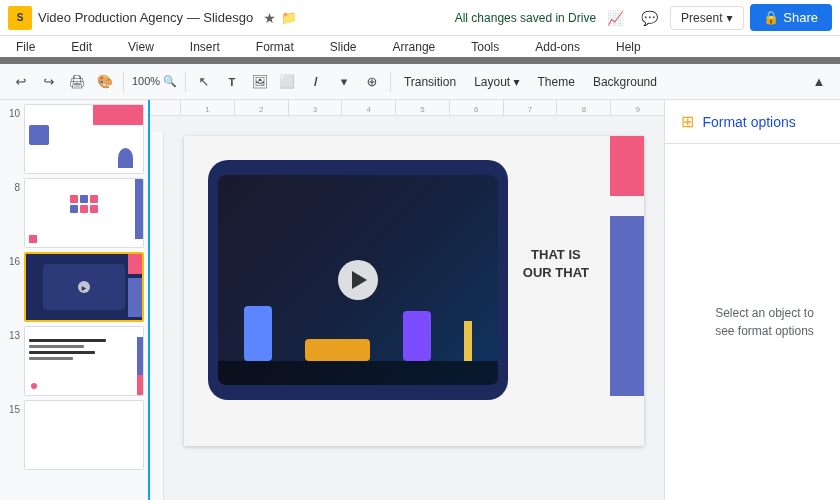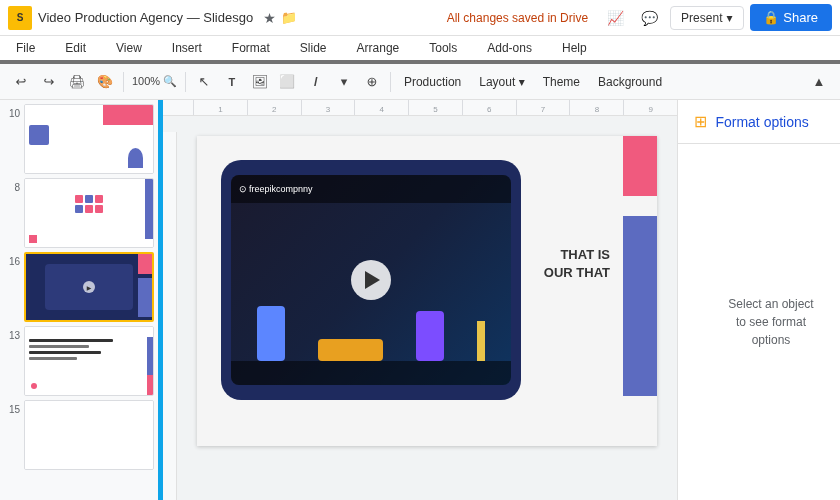--- a/index.html
+++ b/index.html
@@ -3,41 +3,41 @@
   <meta charset="utf-8">
   <style>
     * { margin: 0; padding: 0; box-sizing: border-box; }
     body { width: 840px; height: 500px; overflow: hidden; font-family: Arial, sans-serif; font-size: 12px; background: #f1f3f4; }
 
     
     #topbar { display: flex; align-items: center; height: 36px; background: #fff; border-bottom: 1px solid #e0e0e0; padding: 0 8px; gap: 6px; }
     #app-logo { width: 24px; height: 24px; background: #fbbc04; border-radius: 2px; display: flex; align-items: center; justify-content: center; font-size: 10px; font-weight: bold; color: #333; flex-shrink: 0; }
     #doc-title { font-size: 13px; color: #333; margin-right: 4px; }
     .spacer { flex: 1; }
-    #saved-status { font-size: 12px; color: #c2410c; margin-right: 8px; }
+    #saved-status { font-size: 12px; color: #14532d; }
     .header-icon-btn { width: 28px; height: 28px; border-radius: 50%; display: flex; align-items: center; justify-content: center; cursor: pointer; color: #5f6368; font-size: 14px; }
     #present-btn { display: flex; align-items: center; background: #fff; border: 1px solid #dadce0; border-radius: 4px; padding: 4px 10px; font-size: 12px; cursor: pointer; gap: 4px; color: #333; }
     #share-btn { background: #1a73e8; color: #fff; border: none; border-radius: 4px; padding: 6px 14px; font-size: 13px; font-weight: 500; cursor: pointer; display: flex; align-items: center; gap: 4px; }
 
     
-    #menubar { display: flex; align-items: center; height: 28px; background: #fff; padding: 0 8px; gap: 14px; border-bottom: 4px solid #737373; }
+    #menubar { display: flex; align-items: center; height: 28px; background: #fff; padding: 0 8px; gap: 20px; border-bottom: 7px solid #737373; }
     .menu-item { padding: 3px 8px; font-size: 12px; color: #333; cursor: pointer; border-radius: 4px; white-space: nowrap; }
 
     
     #toolbar { display: flex; align-items: center; height: 36px; background: #f8f9fa; border-bottom: 1px solid #e0e0e0; padding: 0 8px; gap: 2px; }
     .tb-btn { height: 26px; min-width: 26px; border-radius: 4px; display: flex; align-items: center; justify-content: center; cursor: pointer; color: #444; font-size: 13px; padding: 0 3px; background: none; border: none; }
     .tb-divider { width: 1px; height: 20px; background: #dadce0; margin: 0 3px; }
     #bg-btn, #layout-btn, #theme-btn, #transition-btn { padding: 3px 8px; font-size: 12px; border-radius: 4px; cursor: pointer; color: #333; background: none; border: none; }
     .toolbar-right-group { margin-left: auto; display: flex; align-items: center; gap: 2px; }
 
     
     #main { display: flex; height: calc(500px - 100px); }
 
     
-    #slides-panel { width: 163px; background: #f8f9fa; border-right: 5px solid #0ea5e9; overflow-y: auto; padding: 4px; flex-shrink: 0; }
+    #slides-panel { width: 150px; background: #f8f9fa; border-right: 2px solid #0ea5e9; overflow-y: auto; padding: 4px; flex-shrink: 0; }
     .slide-item { display: flex; align-items: flex-start; margin-bottom: 4px; cursor: pointer; }
     .slide-number { width: 20px; font-size: 10px; color: #5f6368; text-align: right; padding-right: 4px; padding-top: 4px; flex-shrink: 0; }
     .slide-thumb { flex: 1; border: 1px solid #dadce0; border-radius: 2px; overflow: hidden; height: 70px; background: #fff; position: relative; }
     .slide-thumb.active { border: 2px solid #fbbc04; }
 
     
     .s10-bg { background: #fff; height: 100%; position: relative; }
     .s10-top-bar { height: 20px; background: #f05a7e; width: 50px; position: absolute; top: 0; right: 0; }
     .s10-content { padding: 8px 4px; }
     .s10-line { height: 3px; background: #f05a7e; margin: 2px 0; width: 60%; border-radius: 1px; }
@@ -87,21 +87,21 @@
     .video-bottom-bar { position: absolute; bottom: 0; left: 0; right: 0; height: 24px; background: rgba(0,0,0,0.5); }
     .play-circle { width: 40px; height: 40px; background: rgba(255,255,255,0.85); border-radius: 50%; display: flex; align-items: center; justify-content: center; cursor: pointer; }
     .play-triangle { width: 0; height: 0; border-top: 9px solid transparent; border-bottom: 9px solid transparent; border-left: 15px solid #333; margin-left: 3px; }
     .video-scene { position: absolute; bottom: 24px; left: 0; right: 0; top: 28px; display: flex; align-items: flex-end; justify-content: space-around; padding: 0 10px; }
     .scene-person { width: 30px; height: 50px; background: #5c86ff; border-radius: 4px 4px 0 0; }
     .scene-lamp { width: 8px; height: 40px; background: #e8c44a; }
 
     
     .slide-pink-rect { position: absolute; right: 0; top: 0; width: 34px; height: 60px; background: #f05a7e; }
     .slide-purple-rect { position: absolute; right: 0; top: 80px; width: 34px; height: 180px; background: #5c6bc0; }
-    .slide-text-block { position: absolute; right: 47px; top: 110px; text-align: right; }
+    .slide-text-block { position: absolute; right: 55px; top: 110px; text-align: center; }
     .slide-text-bold { font-size: 13px; font-weight: bold; color: #333; line-height: 1.4; }
 
     
     #format-panel { width: 200px; background: #fff; border-left: 1px solid #e0e0e0; display: flex; flex-direction: column; }
     #format-panel-header { display: flex; align-items: center; padding: 12px 16px; border-bottom: 1px solid #e0e0e0; gap: 8px; }
     #format-icon { color: #f9a825; font-size: 16px; }
     #format-title { font-size: 14px; color: #1d4ed8; font-weight: 500; }
     #format-body { flex: 1; display: flex; align-items: center; justify-content: center; padding: 20px; }
     #format-hint { font-size: 12px; color: #5f6368; text-align: center; line-height: 1.5; margin-left: 24px; }
     .ruler-mark { font-size: 8px; color: #9aa0a6; flex: 1; text-align: center; border-left: 1px solid #dadce0; height: 100%; display: flex; align-items: flex-end; padding-bottom: 1px; justify-content: center; }
@@ -154,21 +154,21 @@
   <button class="tb-btn" style="font-size:11px;min-width:50px;">100% 🔍</button>
   <div class="tb-divider"></div>
   <button class="tb-btn">↖</button>
   <button class="tb-btn" style="font-size:11px;font-weight:bold;">T</button>
   <button class="tb-btn">🖼</button>
   <button class="tb-btn">⬜</button>
   <button class="tb-btn" style="font-weight:bold;">/</button>
   <button class="tb-btn">▾</button>
   <button class="tb-btn">⊕</button>
   <div class="tb-divider"></div>
-  <button class="tb-btn" id="bg-btn">Production</button>
+  <button class="tb-btn" id="bg-btn">Transition</button>
   <button class="tb-btn" id="layout-btn">Layout ▾</button>
   <button class="tb-btn" id="theme-btn">Theme</button>
   <button class="tb-btn" id="transition-btn">Background</button>
   <div class="toolbar-right-group">
     <button class="tb-btn">▲</button>
   </div>
 </div>
 
 <div id="main">
 
@@ -273,23 +273,20 @@
     <div id="canvas-area">
 
       <div id="left-ruler" style="position:absolute;left:0;top:16px;bottom:0;width:14px;background:#f8f9fa;border-right:1px solid #e0e0e0;"></div>
 
       <div id="slide-canvas" style="margin-left:14px;">
         <div class="slide-main-bg">
 
           <div class="slide-video-container">
             <div class="video-inner">
 
-              <div class="video-top-bar">
-                <span class="video-brand">⊙ freepikcompnny</span>
-              </div>
 
               <div class="video-scene">
                 <div class="scene-person" style="background:#5c86ff;width:28px;height:55px;border-radius:4px;"></div>
                 <div style="width:65px;height:22px;background:#e8a020;border-radius:4px;"></div>
                 <div style="width:28px;height:50px;background:#7c4dff;border-radius:4px;"></div>
                 <div class="scene-lamp"></div>
               </div>
 
               <div class="play-circle" style="position:absolute;z-index:2;">
                 <div class="play-triangle"></div>

